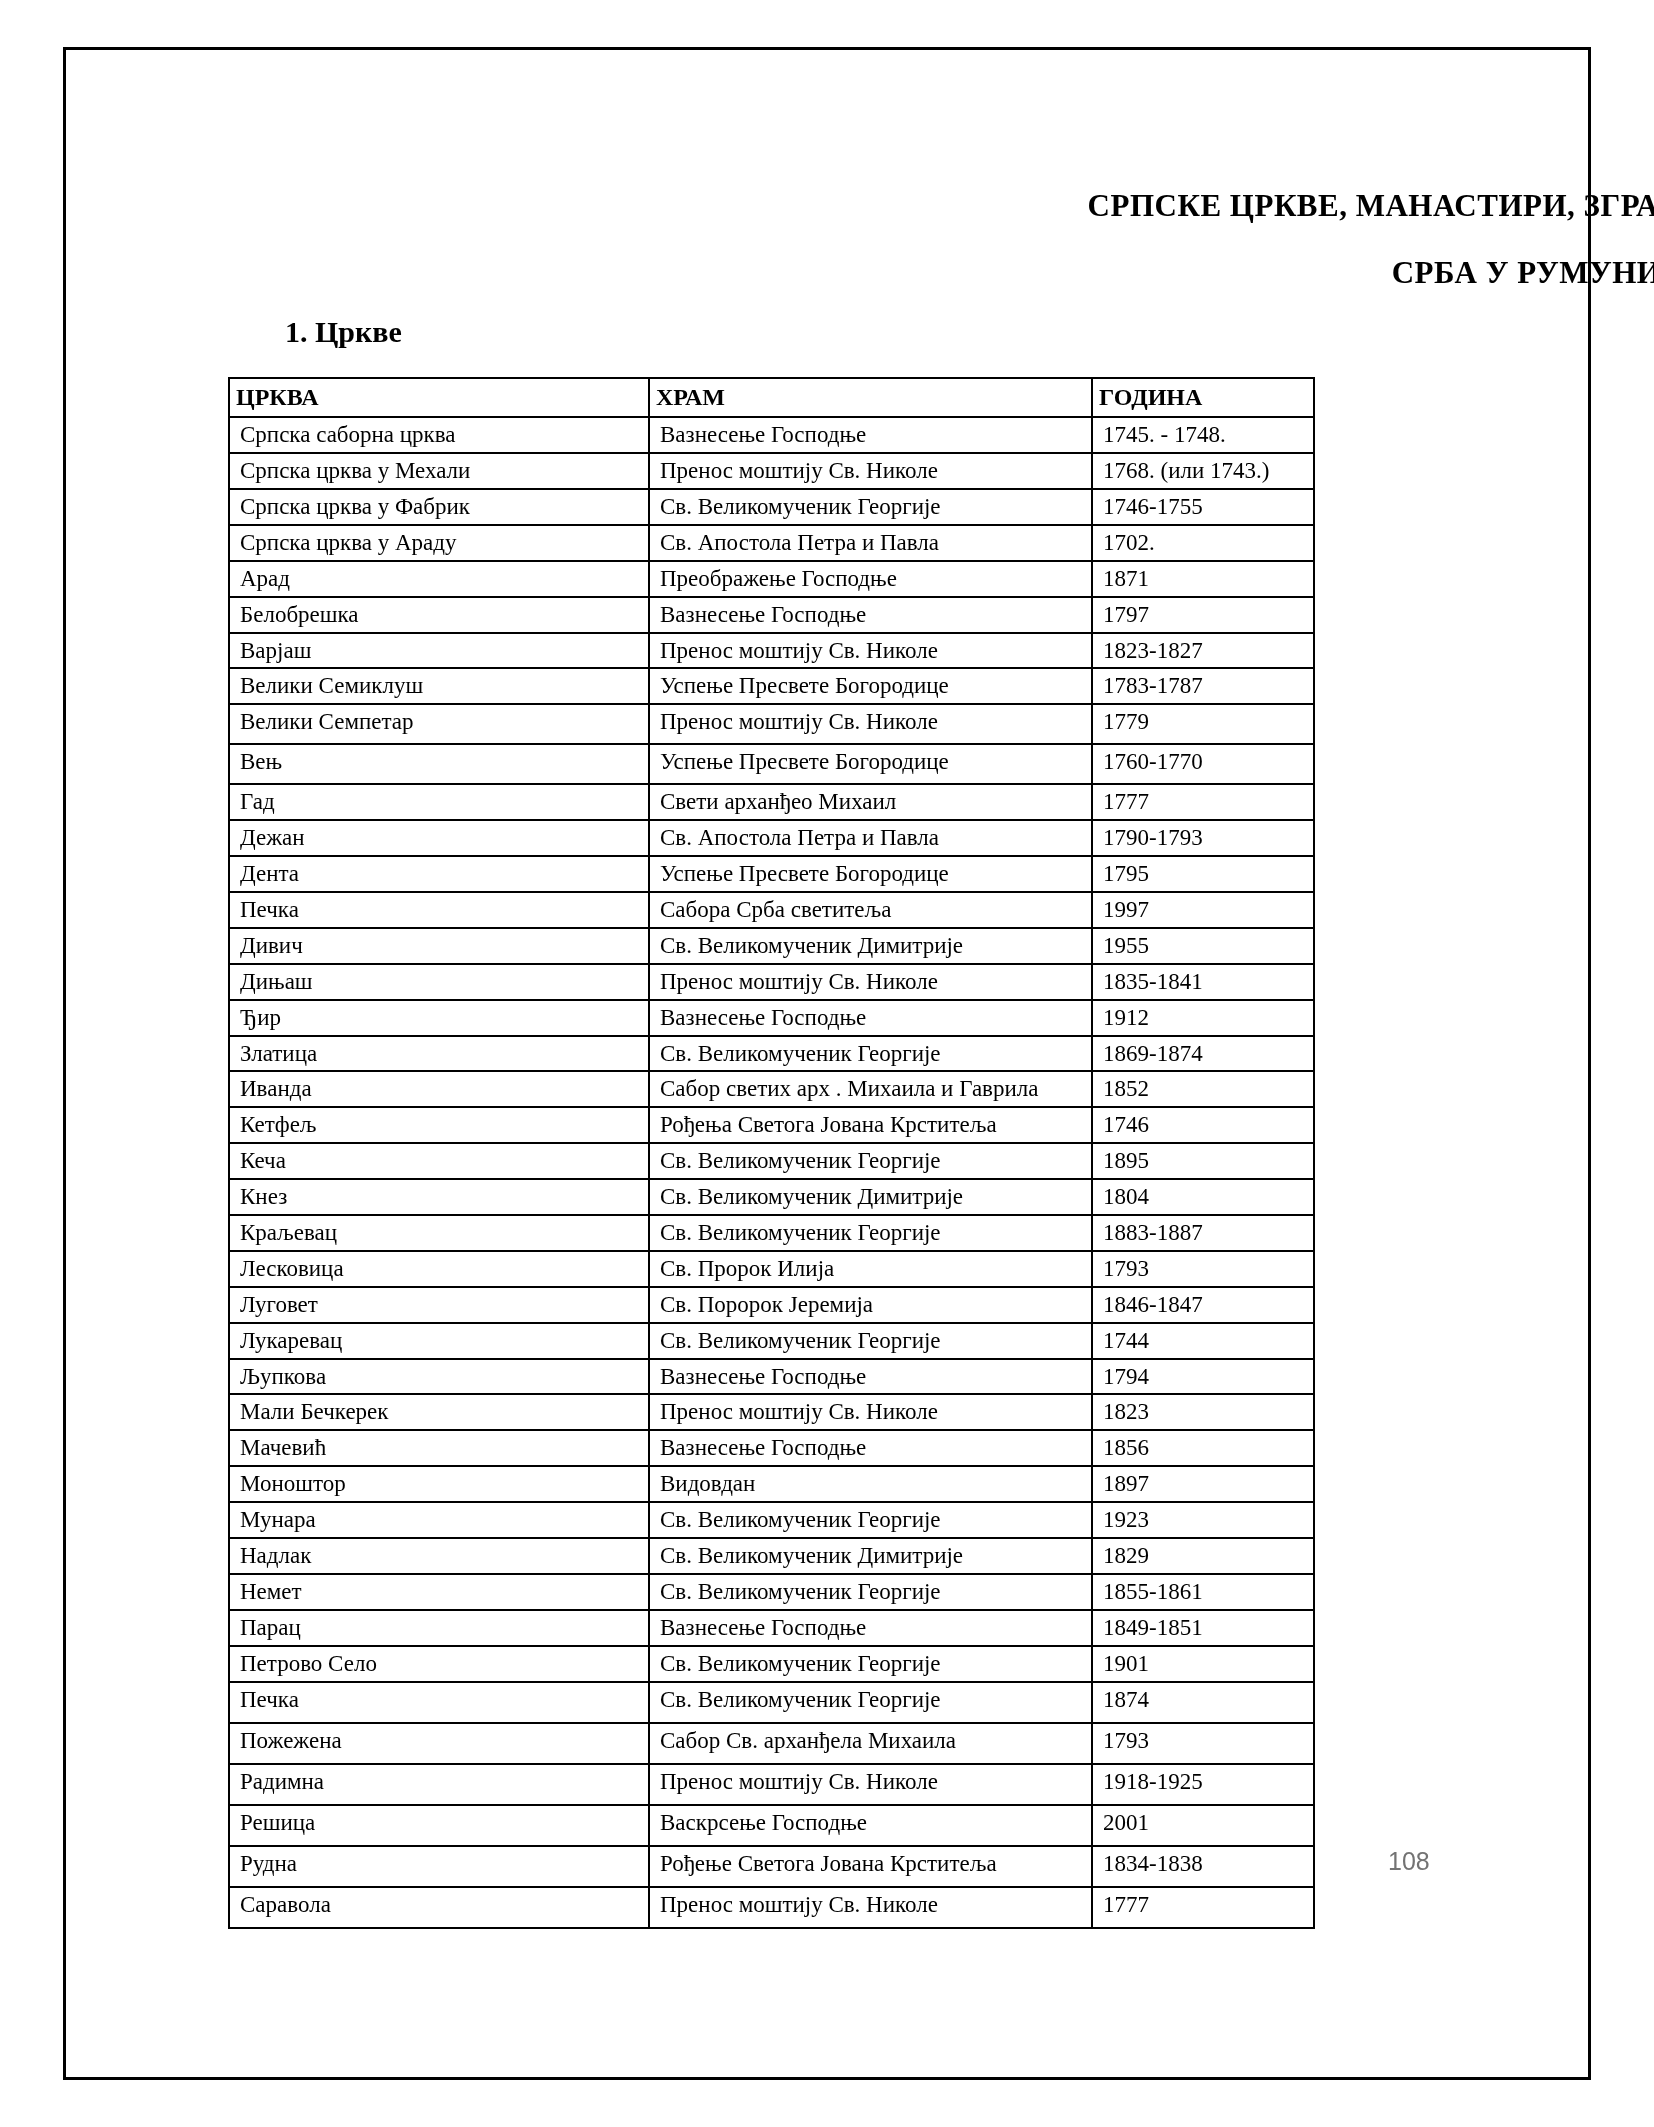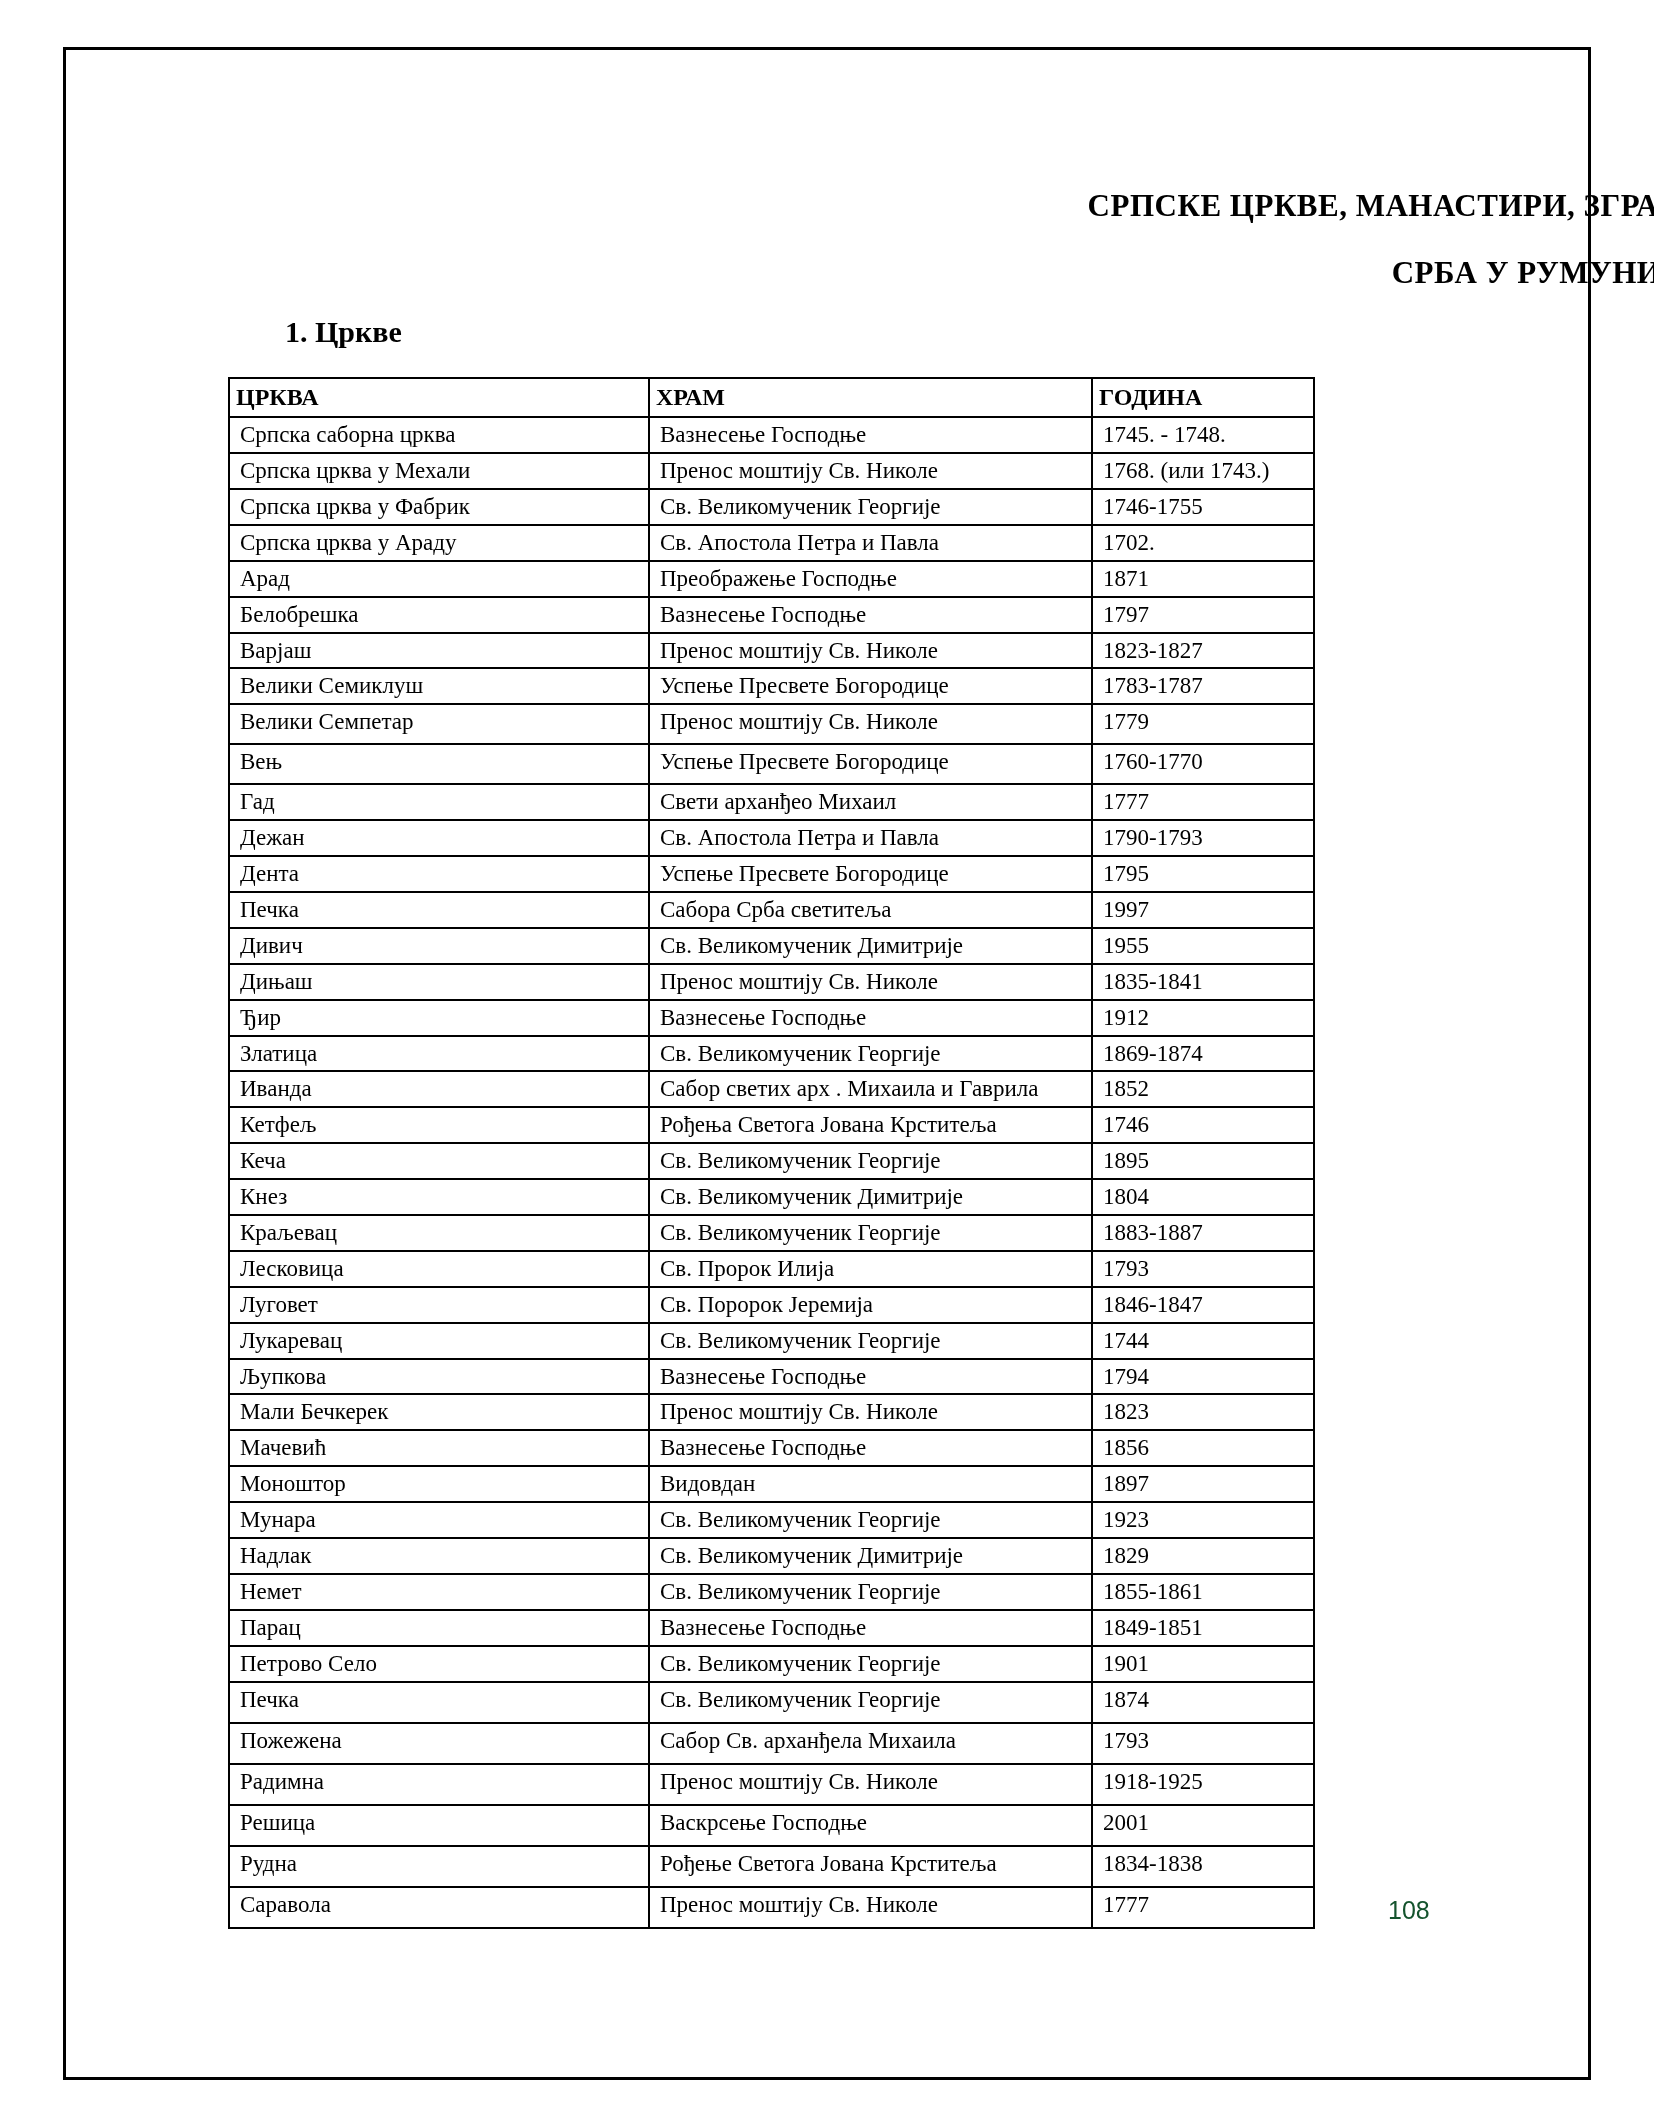--- a/index.html
+++ b/index.html
@@ -73,24 +73,24 @@
     text-align: left;
   }
   table.churches tbody tr { height: 32px; }
   table.churches tbody tr:nth-child(9),
   table.churches tbody tr:nth-child(10) { height: 40px; }
   table.churches tbody tr:nth-child(n+36) { height: 41px; }
   table.churches tbody tr:nth-child(42) { height: 67px; }
   .page-number {
     position: absolute;
     left: 1388px;
-    top: 1896px;
+    top: 1847px;
     font-family: "Liberation Sans", sans-serif;
     font-size: 25px;
-    color: #14532d;
+    color: #737373;
   }
 </style>
 </head>
 <body>
 
 <div class="page-frame"></div>
 
 <div class="doc-title line1">СРПСКЕ ЦРКВЕ, МАНАСТИРИ, ЗГРАДЕ</div>
 
 <div class="doc-title line2">СРБА У РУМУНИЈИ</div>

